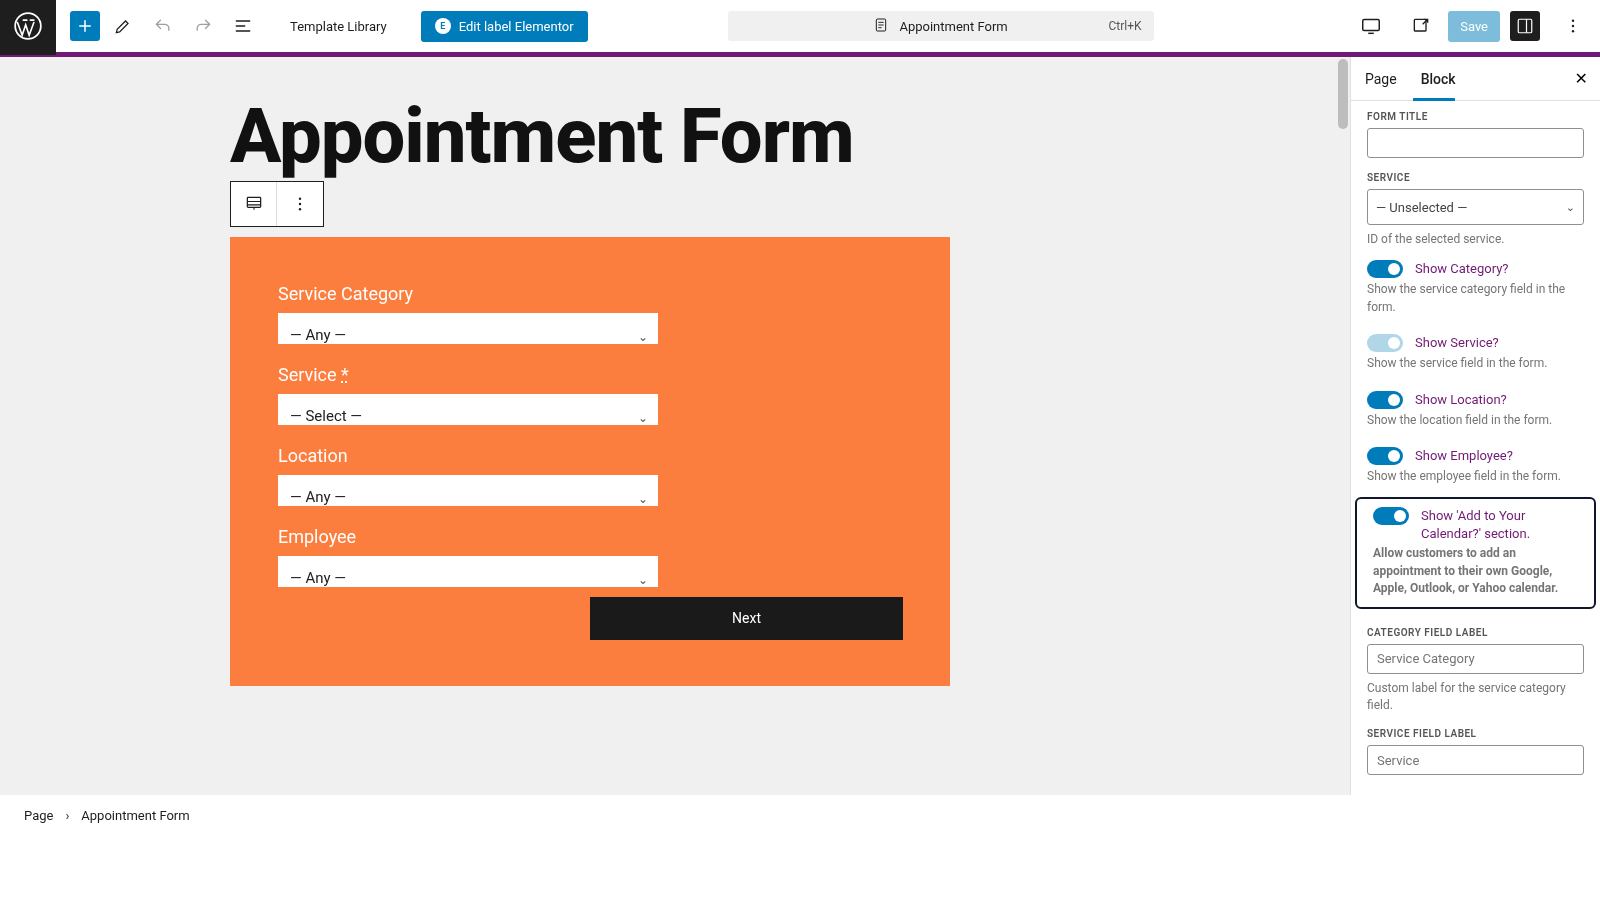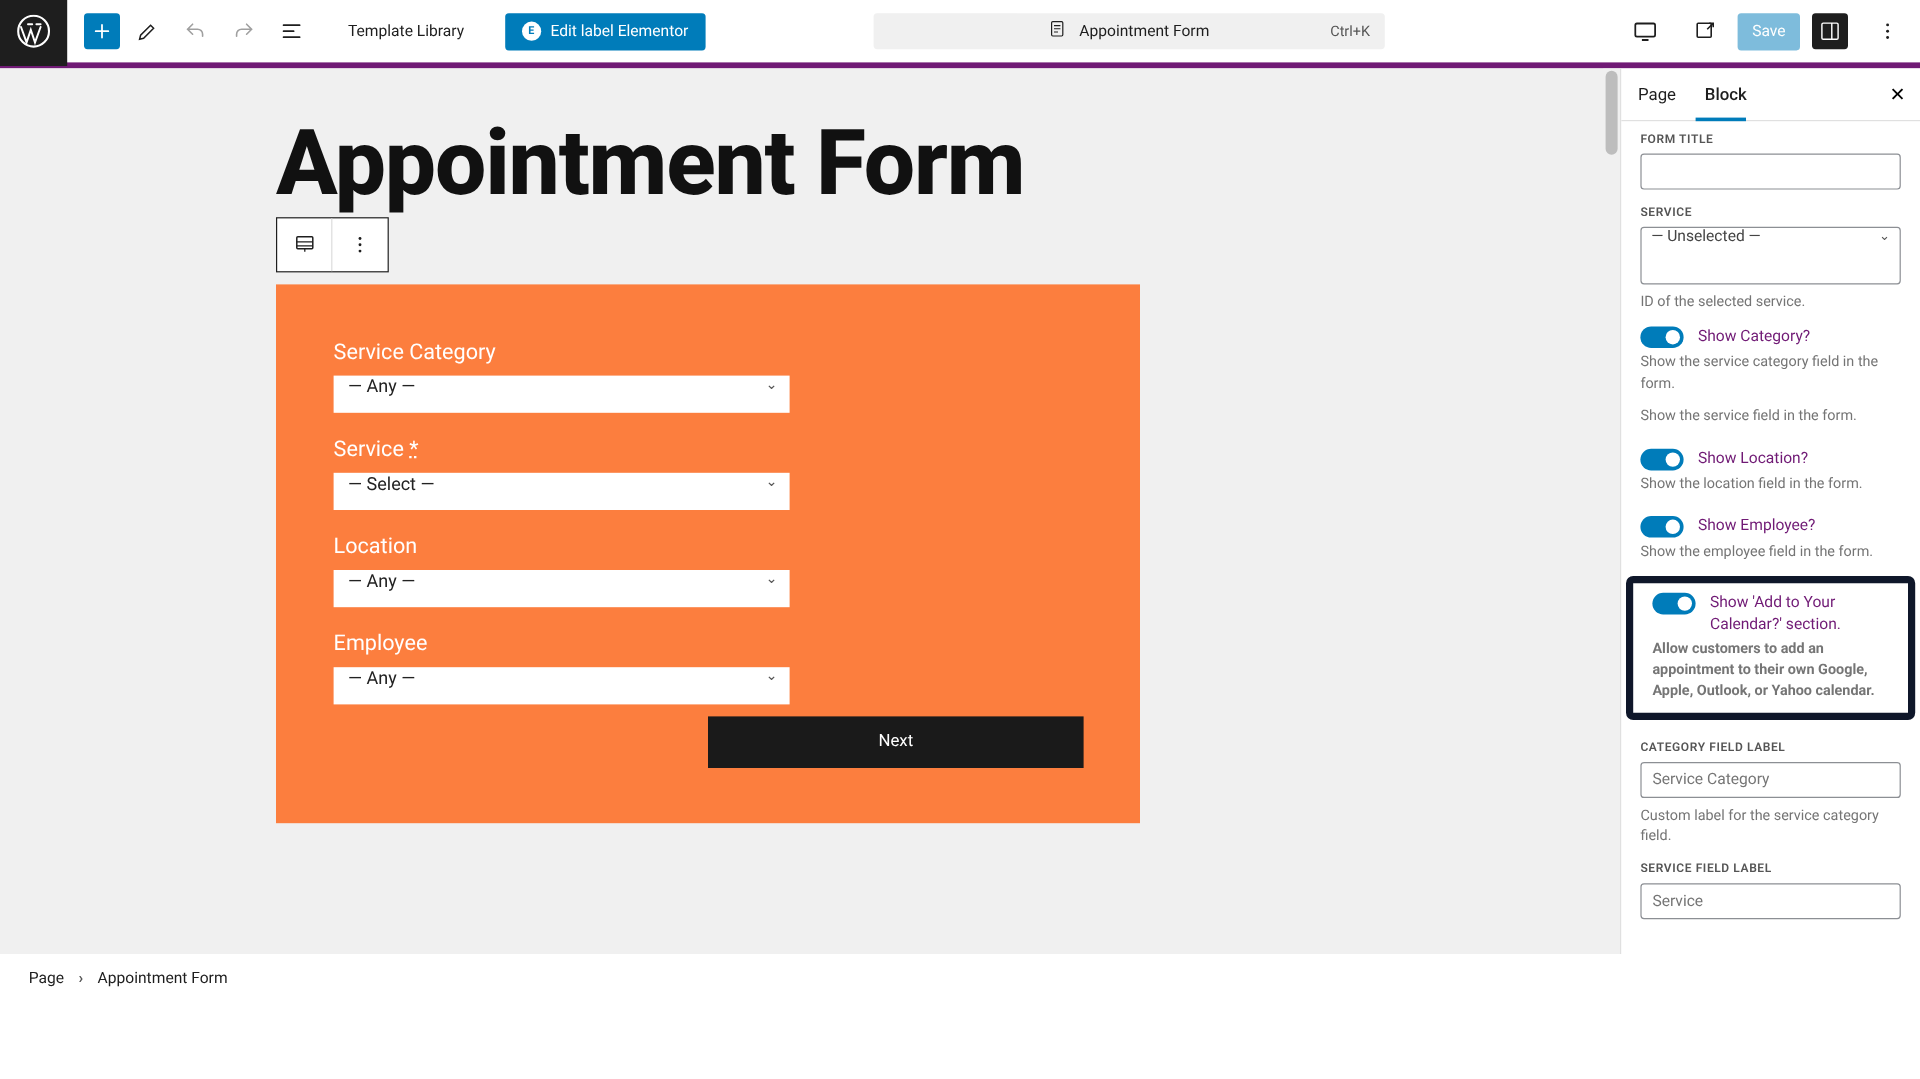--- a/index.html
+++ b/index.html
@@ -29,49 +29,49 @@
 .canvas-inner { padding: 40px 0 0 230px; }
 .page-title { font-size: 76px; font-weight: 800; color: #111; letter-spacing: -1px; line-height: 1.05; }
 
 .block-toolbar { display: inline-flex; border: 1px solid #1e1e1e; background: #fff; margin-top: 4px; }
 .block-toolbar .cell { width: 46px; height: 44px; display: flex; align-items: center; justify-content: center; border-right: 1px solid #ddd; cursor: pointer; }
 .block-toolbar .cell:last-child { border-right: none; }
 
 .form-card { width: 720px; margin-top: 10px; background: #fc7e3e; padding: 46px 48px; }
 .form-label { color: #fff; font-size: 18px; margin-bottom: 9px; }
 .form-label .ast { text-decoration: underline dotted; }
-.form-select { width: 380px; height: 31px; background: #fff; display: flex; align-items: flex-start; padding: 0 12px; font-size: 15px; color: #222; position: relative; margin-bottom: 20px; }
+.form-select { width: 380px; height: 31px; background: #fff; display: flex; align-items: flex-end; padding: 0 12px; font-size: 15px; color: #222; position: relative; margin-bottom: 20px; }
 .form-select .chev { position: absolute; right: 10px; font-size: 12px; color: #555; }
 .next-btn { width: 313px; height: 43px; background: #1a1a1a; color: #fff; font-size: 14px; display: flex; align-items: center; justify-content: center; margin-left: 312px; margin-top: 10px; cursor: pointer; }
 
 .canvas-scroll { position: absolute; right: 0; top: 0; width: 14px; height: 100%; background: #f0f0f0; }
 .canvas-thumb { width: 10px; height: 70px; background: #bdbdbd; border-radius: 5px; margin: 2px auto 0; }
 
 
 .sidebar { width: 250px; border-left: 1px solid #e0e0e0; background: #fff; overflow: auto; position: relative; }
 .tabs { display: flex; position: relative; height: 44px; border-bottom: 1px solid #e0e0e0; align-items: center; padding: 0 14px; gap: 24px; }
 .tabs .tab { font-size: 14px; color: #1e1e1e; cursor: pointer; }
 .tabs .close { position: absolute; right: 12px; cursor: pointer; font-size: 16px; }
 .tabs .underline { position: absolute; bottom: -1px; left: 62px; width: 42px; height: 3px; background: #007cba; }
 
 .side-sec { padding: 10px 16px 4px; }
 .side-label { font-size: 10px; letter-spacing: 0.5px; font-weight: 600; color: #555; margin-bottom: 6px; }
 .side-input { width: 100%; height: 30px; border: 1px solid #8c8f94; border-radius: 3px; padding: 0 9px; font-size: 13px; background: #fff; }
-.side-select { width: 100%; height: 48px; border: 1px solid #8c8f94; border-radius: 3px; padding: 0 8px; font-size: 13px; background: #fff; display: flex; align-items: flex-start; position: relative; color: #444; }
+.side-select { width: 100%; height: 36px; border: 1px solid #8c8f94; border-radius: 3px; padding: 0 8px; font-size: 13px; background: #fff; display: flex; align-items: center; position: relative; color: #444; }
 .side-select .chev { position: absolute; right: 8px; font-size: 11px; color: #555; }
 .side-help { font-size: 12px; color: #757575; margin-top: 6px; line-height: 1.45; }
 
 .toggle-row { display: flex; align-items: flex-start; padding: 8px 16px 3px; gap: 12px; }
 .toggle { width: 36px; height: 18px; border-radius: 9px; background: #007cba; position: relative; flex-shrink: 0; cursor: pointer; }
 .toggle .knob { width: 12px; height: 12px; background: #fff; border-radius: 50%; position: absolute; top: 3px; right: 3px; }
 .toggle.disabled { background: #b0d6e8; }
 .toggle-label { font-size: 13px; color: #701a75; line-height: 1.35; }
 .toggle-help { font-size: 12px; color: #757575; padding: 0 16px 10px; line-height: 1.45; }
 
-.highlight-box { border: 6px solid #0f172a; border-radius: 6px; margin: 2px 4px 8px; padding-bottom: 5px; }
+.highlight-box { border: 2px solid #0f172a; border-radius: 6px; margin: 2px 4px 8px; padding-bottom: 5px; }
 
 
 .footer { height: 40px; display: flex; align-items: center; padding: 0 24px; font-size: 13px; color: #1e1e1e; border-top: 0; gap: 12px; }
 .footer .sep { color: #555; font-weight: bold; }
 </style>
 </head>
 <body>
 
 <div class="topbar">
   <div class="wp-logo">
@@ -233,20 +233,26 @@
     </div>
 
     <div class="toggle-row">
       <div class="toggle">
           <div class="knob"></div>
         </div>
       <span class="toggle-label">Show Category?</span>
     </div>
     <div class="toggle-help">Show the service category field in the form.</div>
 
+    <div class="toggle-row">
+      <div class="toggle disabled">
+          <div class="knob"></div>
+        </div>
+      <span class="toggle-label">Show Service?</span>
+    </div>
     <div class="toggle-help">Show the service field in the form.</div>
 
     <div class="toggle-row">
       <div class="toggle">
           <div class="knob"></div>
         </div>
       <span class="toggle-label">Show Location?</span>
     </div>
     <div class="toggle-help">Show the location field in the form.</div>
 

